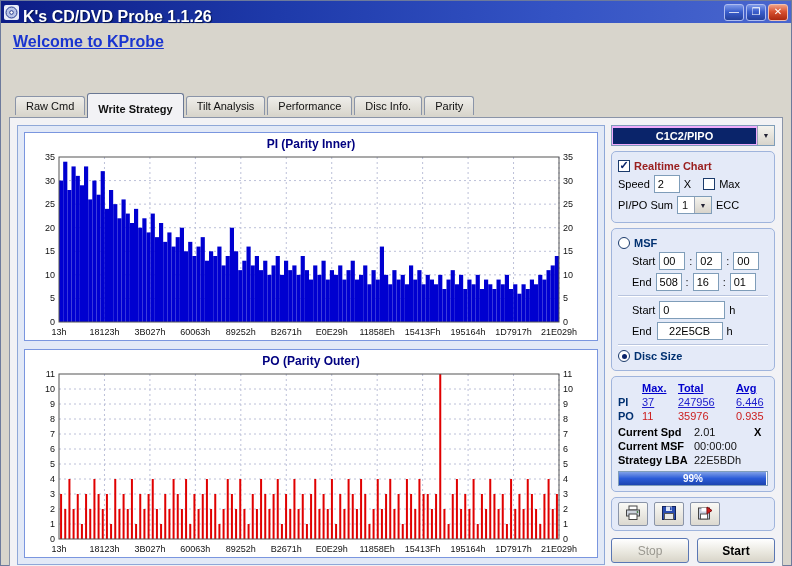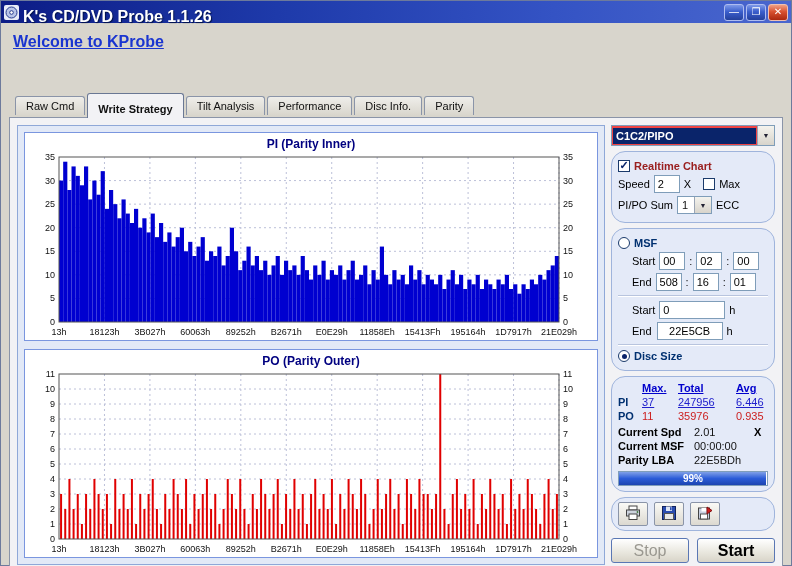--- a/index.html
+++ b/index.html
@@ -33,22 +33,22 @@
 
   
   .tabpanel { flex:1; margin:0 8px 4px 8px; border:1px solid #8a94a8; background:#f2f2f5; padding:7px; display:flex; gap:6px; }
   .charts-panel { flex:0 0 588px; background:#e2e9f7; border:1px solid #8fa8d8; padding:6px; display:flex; flex-direction:column; gap:8px; }
   .chartbox { background:#fff; border:1px solid #7a96df; flex:1; padding:2px 4px; display:flex; flex-direction:column; align-items:center;justify-content:center; }
   .chart-title { color:#000080; font-weight:bold; font-size:12px; padding:2px 0 1px; }
   svg.chart text { font-family:"Liberation Sans", sans-serif; }
 
   
   .side { flex:1; display:flex; flex-direction:column; gap:5px; }
-  .grp { background:#e4eaf8; border:1px solid #9fb4dc; border-radius:14px; padding:5px 6px; }
-  .mode-combo { height:21px; border:1px solid #7f9db9; background:#ef4444; display:flex; align-items:center; cursor:pointer; }
+  .grp { background:#e4eaf8; border:1px solid #9fb4dc; border-radius:5px; padding:5px 6px; }
+  .mode-combo { height:21px; border:1px solid #7f9db9; background:#f0abfc; display:flex; align-items:center; cursor:pointer;text-align:center; }
   .mode-text { flex:1; background:#0a246a; color:#fff; font-weight:bold; padding:2px 3px; margin:1px; font-size:11px; }
   .row { display:flex; align-items:center; gap:4px; margin:3px 0; }
   .cb { width:12px; height:12px; background:#fff; border:1px solid #1a3a6b; display:inline-flex; align-items:center; justify-content:center;
     font-size:11px; color:#0a246a; font-weight:bold; flex:0 0 12px; }
   .cb.on::after { content:"✓"; margin-top:-2px; }
   .rb { width:12px; height:12px; background:#fff; border:1px solid #1a3a6b; border-radius:50%; display:inline-flex; align-items:center; justify-content:center; flex:0 0 12px; }
   .rb.on::after { content:""; width:5px; height:5px; border-radius:50%; background:#0a246a; }
   .lbl { color:#000; }
   .lbl.navy { color:#003070; font-weight:bold; }
   .lbl.red { color:#9a2020; font-weight:bold; }
@@ -67,21 +67,21 @@
   .cur-grid .lbl { font-weight:bold; }
   .progress { margin-top:5px; height:15px; border:1px solid #7f9db9; background:#fff; position:relative; }
   .progress .fill { position:absolute; left:0; top:0; bottom:0; background:linear-gradient(180deg,#7fa0e8,#2b5cd8 50%,#1c44b0); }
   .progress .ptxt { position:absolute; inset:0; display:flex; align-items:center; justify-content:center; color:#fff; font-weight:bold; font-size:10px; }
 
   .tools { display:flex; gap:6px; padding:4px 6px; }
   .toolbtn { width:30px; height:24px; border:1px solid #8a94a8; border-radius:2px; background:linear-gradient(180deg,#fafaf6,#dcd9d0);
     display:flex; align-items:center; justify-content:center; cursor:pointer; }
   .btnrow { display:flex; justify-content:space-between; margin-top:2px; }
   .pushbtn { width:78px; height:25px; border:1px solid #5a77b4; border-radius:3px; background:linear-gradient(180deg,#ffffff,#e8e6dd 60%,#d8d4c8);
-    font-family:"Liberation Sans",sans-serif; font-size:16px; cursor:pointer; }
+    font-family:"Liberation Sans",sans-serif; font-size:12px; cursor:pointer; }
   .pushbtn.disabled { color:#9a9890; }
   .pushbtn.primary { font-weight:bold; }
 
   
   .statusbar { flex:0 0 22px; display:flex; align-items:center; padding:0 4px; }
   .status-inner { flex:1; height:18px; border:1px solid; border-color:#8a8a8a #fff #fff #8a8a8a; display:flex; align-items:center; padding:0 5px; font-weight:bold; }
 </style>
 </head>
 <body>
 
@@ -560,21 +560,21 @@
         </div>
         <div class="cur-grid">
           <span class="lbl">Current Spd</span>
           <span>2.01</span>
           <span class="lbl">X</span>
 
           <span class="lbl">Current MSF</span>
           <span>00:00:00</span>
           <span></span>
 
-          <span class="lbl">Parity LBA</span>
+          <span class="lbl">Strategy LBA</span>
           <span>22E5BDh</span>
           <span></span>
         </div>
         <div class="progress">
           <div class="fill" style="width: 99%;"></div>
           <div class="ptxt">99%</div>
         </div>
       </div>
 
       <div class="grp tools">

